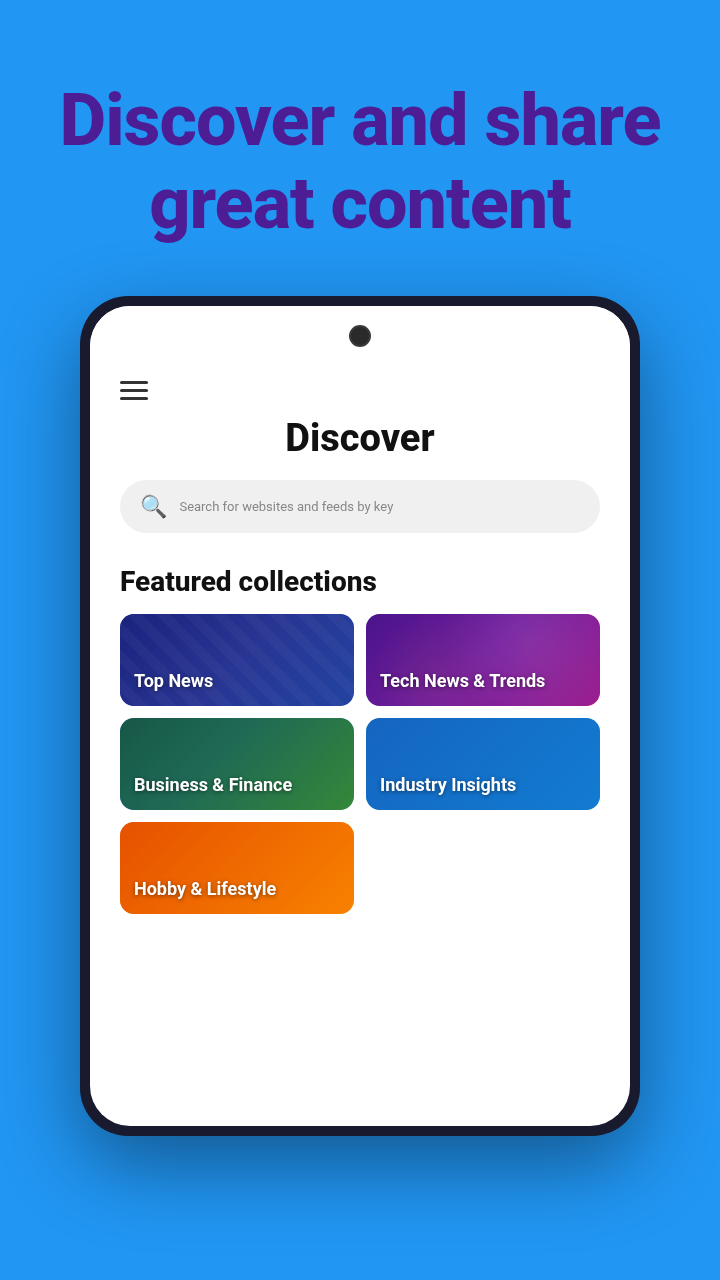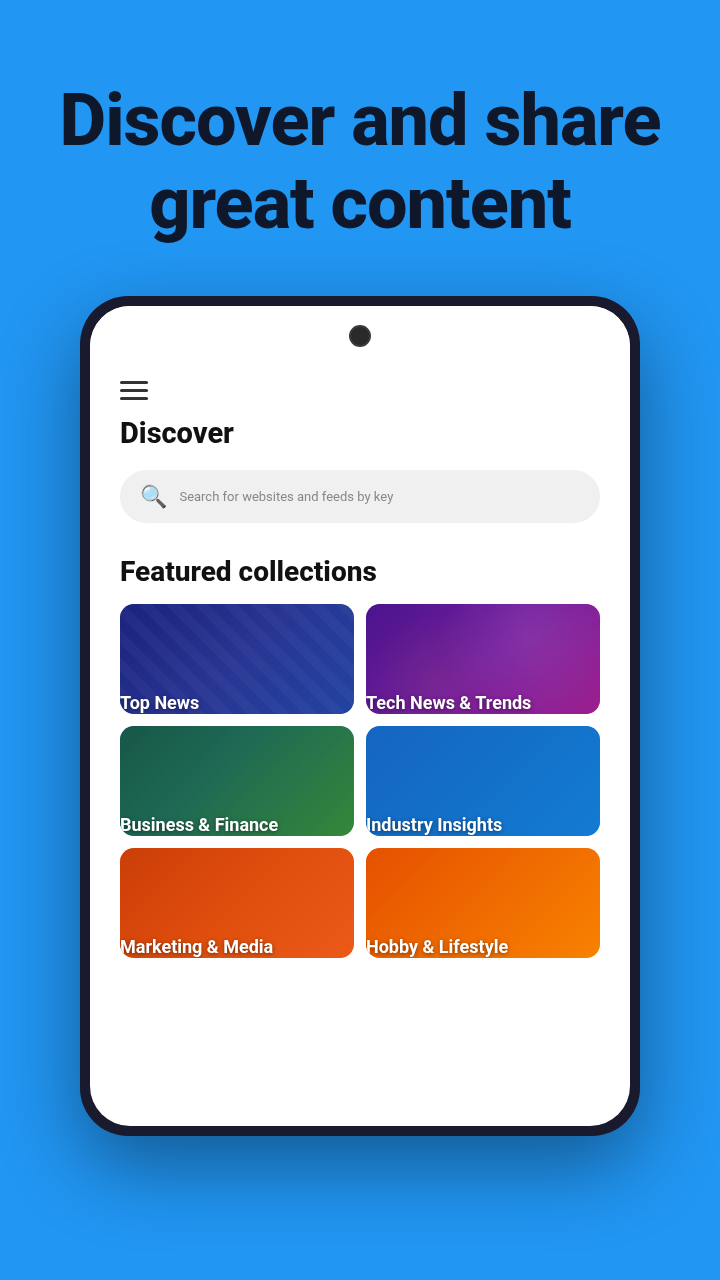--- a/index.html
+++ b/index.html
@@ -16,21 +16,21 @@
       overflow-x: hidden;
     }
 
     .hero-section {
       width: 100%;
       padding: 80px 40px 50px;
       text-align: center;
     }
 
     .hero-title {
-      color: #0f172a;
+      color: #4c1d95;
       font-size: 72px;
       font-weight: 800;
       line-height: 1.15;
       letter-spacing: -1px;
     }
 
     .phone-wrapper {
       width: 560px;
       background: #1a1a2e;
       border-radius: 48px;
@@ -76,24 +76,25 @@
     .hamburger-icon span {
       display: block;
       width: 28px;
       height: 3px;
       background: #333;
       margin: 5px 0;
       border-radius: 2px;
     }
 
     .discover-title {
-      font-size: 29px;
+      font-size: 38px;
       font-weight: 800;
       color: #111;
       margin-bottom: 20px;
+      text-align: center;
     }
 
     .search-bar {
       width: 100%;
       background: #f0f0f0;
       border-radius: 30px;
       padding: 14px 20px;
       display: flex;
       align-items: center;
       gap: 12px;
@@ -119,27 +120,27 @@
 
     .collections-grid {
       display: grid;
       grid-template-columns: 1fr 1fr;
       gap: 12px;
       margin-bottom: 8px;
     }
 
     .collection-card {
       border-radius: 14px;
-      height: 110px;
+      height: 92px;
       position: relative;
       overflow: hidden;
       cursor: pointer;
       display: flex;
       align-items: flex-end;
-      padding: 0;
+      padding: 14px;
     }
 
     .collection-card::before {
       content: '';
       position: absolute;
       inset: 0;
       opacity: 0.7;
       border-radius: 14px;
     }
 
@@ -251,24 +252,20 @@
         <div class="collection-card card-business">
           <div class="card-pattern"></div>
           <span class="card-label">Business &amp; Finance</span>
         </div>
 
         <div class="collection-card card-industry">
           <div class="card-pattern"></div>
           <span class="card-label">Industry Insights</span>
         </div>
 
-        <div class="collection-card card-marketing">
-          <div class="card-pattern"></div>
-          <span class="card-label">Marketing &amp; Media</span>
-        </div>
 
 
         <div class="collection-card card-hobby">
           <div class="card-pattern"></div>
           <span class="card-label">Hobby &amp; Lifestyle</span>
         </div>
 
 
       </div>
 

